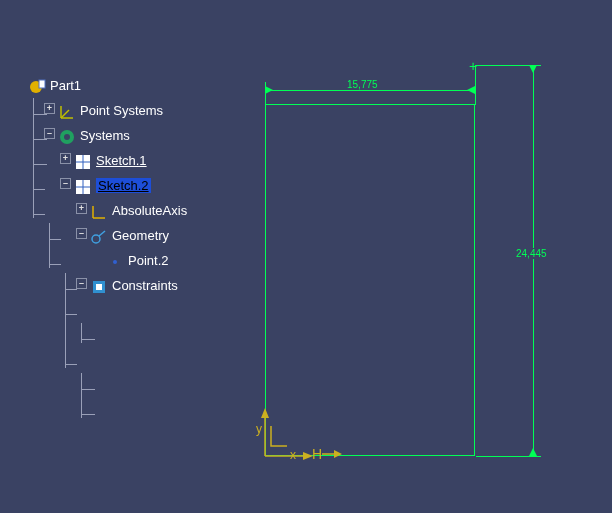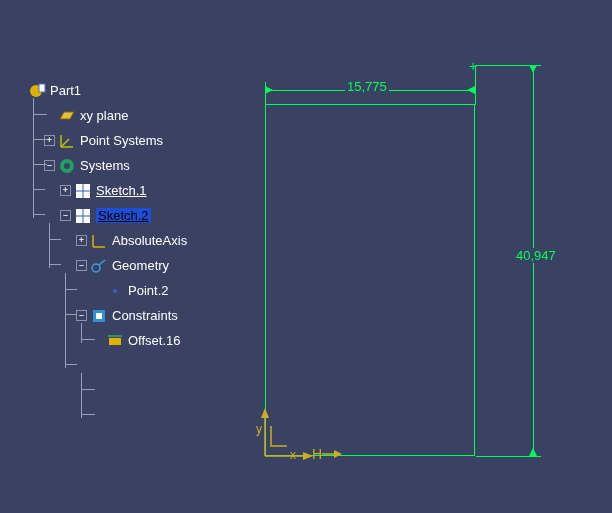--- a/index.html
+++ b/index.html
@@ -16,21 +16,21 @@
     position: relative;
   }
   .tree {
     position: absolute;
     top: 78px;
     left: 28px;
     width: 200px;
   }
   .node {
     display: flex;
-    align-items: center;
+    align-items: flex-start;
     height: 25px;
     position: relative;
   }
   .expander {
     width: 11px;
     height: 11px;
     border: 1px solid #8a91a8;
     background: #3a4263;
     display: flex;
     align-items: center;
@@ -81,21 +81,21 @@
     position: absolute;
     border: 1px solid #00ff55;
   }
   .dim-line {
     position: absolute;
     background: #00ff55;
   }
   .dim-text {
     position: absolute;
     color: #00ff55;
-    font-size: 13px;
+    font-size: 10px;
     background: #3a4263;
     padding: 0 2px;
   }
   .arrow-l, .arrow-r, .arrow-u, .arrow-d {
     position: absolute;
     width: 0; height: 0;
   }
   .arrow-l { border-top:4px solid transparent; border-bottom:4px solid transparent; border-right:8px solid #00ff55; }
   .arrow-r { border-top:4px solid transparent; border-bottom:4px solid transparent; border-left:8px solid #00ff55; }
   .arrow-u { border-left:4px solid transparent; border-right:4px solid transparent; border-bottom:8px solid #00ff55; }
@@ -110,29 +110,20 @@
   <div class="node">
     <span class="icon">
       <svg width="18" height="18">
           <circle cx="8" cy="9" r="6" fill="#e0b000"></circle>
           <rect x="11" y="2" width="6" height="8" fill="#fff" stroke="#5070c0"></rect>
         </svg>
     </span>
     <span class="label">Part1</span>
   </div>
 
-  <div class="node indent1">
-    <span class="noexp"></span>
-    <span class="icon">
-      <svg width="18" height="18">
-          <polygon points="2,12 12,12 16,5 6,5" fill="#e0c040" stroke="#806000"></polygon>
-        </svg>
-    </span>
-    <span class="label">xy plane</span>
-  </div>
 
 
 
   <div class="node indent1">
     <span class="expander">+</span>
     <span class="icon">
       <svg width="18" height="18">
           <line x1="3" y1="15" x2="3" y2="3" stroke="#c0c000" stroke-width="1.5"></line>
           <line x1="3" y1="15" x2="15" y2="15" stroke="#c0c000" stroke-width="1.5"></line>
           <line x1="3" y1="15" x2="11" y2="7" stroke="#c0c000" stroke-width="1.5"></line>
@@ -212,30 +203,20 @@
     <span class="expander">–</span>
     <span class="icon">
       <svg width="18" height="18">
           <rect x="3" y="3" width="12" height="12" fill="#3090d0"></rect>
           <rect x="6" y="6" width="6" height="6" fill="#fff"></rect>
         </svg>
     </span>
     <span class="label">Constraints</span>
   </div>
 
-  <div class="node indent4">
-    <span class="noexp"></span>
-    <span class="icon">
-      <svg width="18" height="18">
-          <rect x="3" y="6" width="12" height="7" fill="#e0b000"></rect>
-          <line x1="2" y1="4" x2="16" y2="4" stroke="#30b060" stroke-width="1.5"></line>
-        </svg>
-    </span>
-    <span class="label">Offset.16</span>
-  </div>
 
 
   <div class="conn" style="left:5px; top:20px; width:1px; height:120px;"></div>
   <div class="conn" style="left:5px; top:36px; width:14px; height:1px;"></div>
   <div class="conn" style="left:5px; top:61px; width:14px; height:1px;"></div>
   <div class="conn" style="left:5px; top:86px; width:14px; height:1px;"></div>
   <div class="conn" style="left:5px; top:111px; width:12px; height:1px;"></div>
   <div class="conn" style="left:5px; top:136px; width:12px; height:1px;"></div>
   <div class="conn" style="left:21px; top:145px; width:1px; height:45px;"></div>
   <div class="conn" style="left:21px; top:161px; width:12px; height:1px;"></div>
@@ -262,21 +243,21 @@
   <div class="arrow-l" style="left:227px; top:36px;"></div>
   <div class="dim-text" style="left:105px; top:29px;">15,775</div>
 
   <div style="position:absolute; left:229px; top:8px; color:#00ff55; font-size:14px;">+</div>
 
   <div class="dim-line" style="left:293px; top:15px; width:1px; height:391px;"></div>
   <div class="dim-line" style="left:236px; top:15px; width:65px; height:1px;"></div>
   <div class="dim-line" style="left:236px; top:406px; width:65px; height:1px;"></div>
   <div class="arrow-d" style="left:289px; top:15px;"></div>
   <div class="arrow-u" style="left:289px; top:398px;"></div>
-  <div class="dim-text" style="left:274px; top:198px;">40,947</div>
+  <div class="dim-text" style="left:274px; top:198px;">24,445</div>
 
   <div style="position:absolute; left:25px; top:406px;">
     <svg width="70" height="70" style="position:absolute; left:-10px; top:-60px; overflow:visible;">
       <line x1="10" y1="60" x2="10" y2="18" stroke="#ccb020" stroke-width="1.5"></line>
       <polygon points="10,12 6,22 14,22" fill="#ccb020"></polygon>
       <line x1="10" y1="60" x2="52" y2="60" stroke="#ccb020" stroke-width="1.5"></line>
       <polygon points="58,60 48,56 48,64" fill="#ccb020"></polygon>
     </svg>
   </div>
   <span class="axis-lbl" style="left:16px; top:372px;">y</span>

